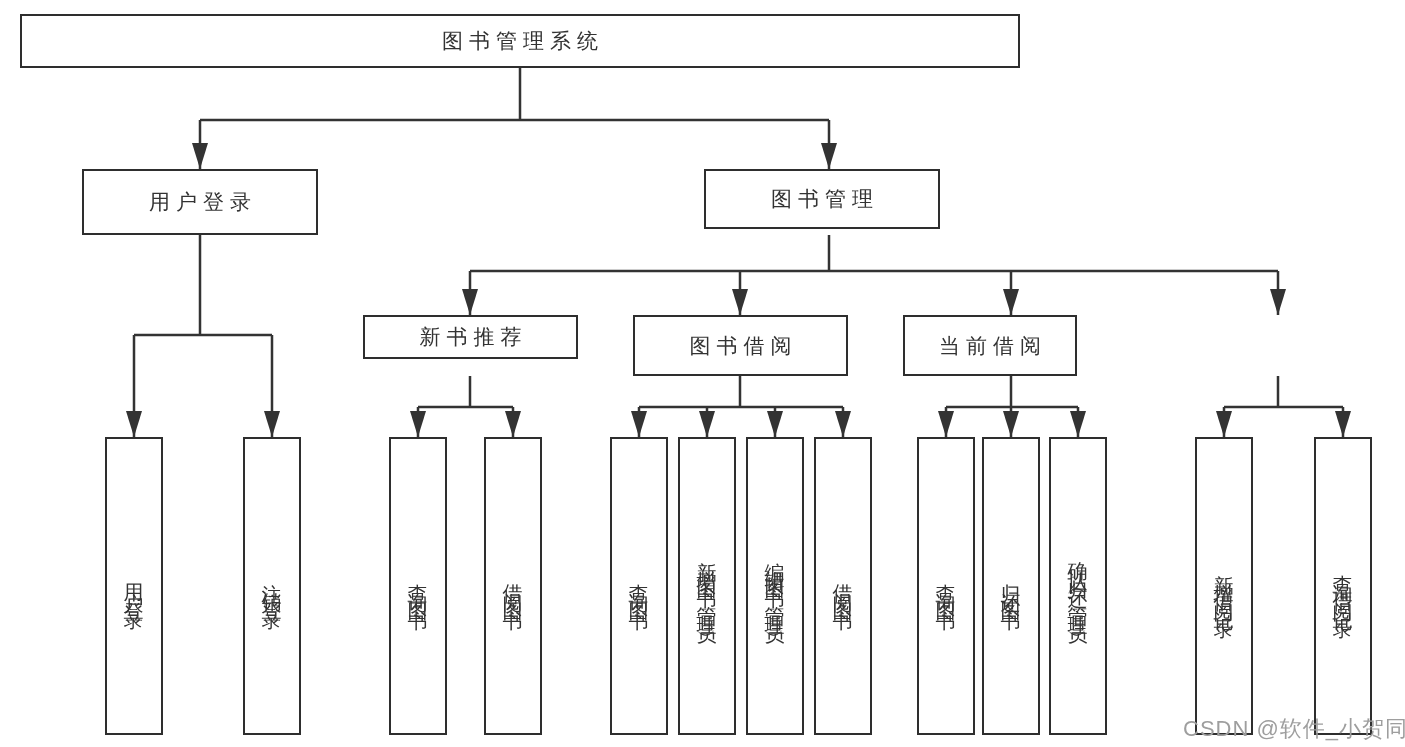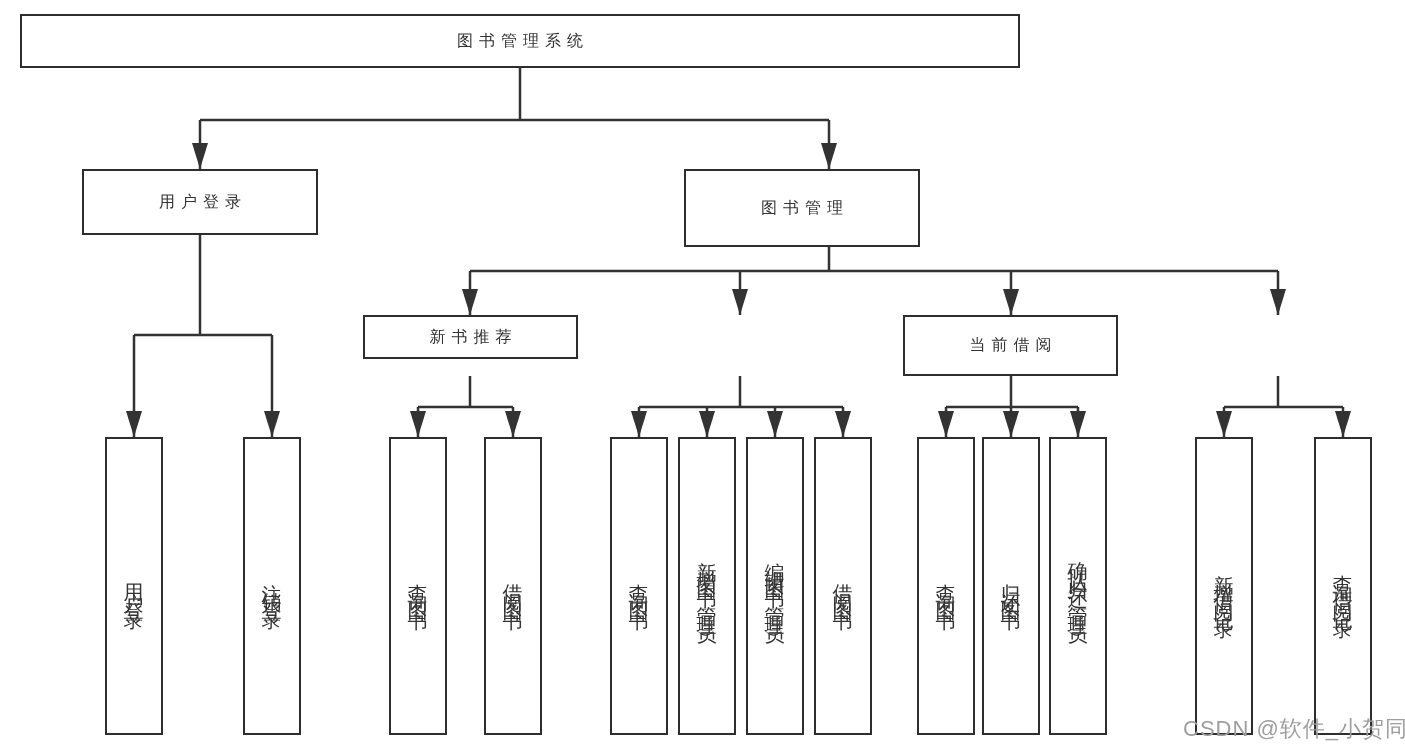--- a/index.html
+++ b/index.html
@@ -21,21 +21,21 @@
     position: absolute;
     box-sizing: border-box;
     background: #ffffff;
     border: 2.5px solid #2e2e2e;
     display: flex;
     align-items: center;
     justify-content: center;
     color: #333333;
   }
   .box.h span {
-    font-size: 16px;
+    font-size: 21px;
     letter-spacing: 6px;
     text-indent: 6px;
     white-space: nowrap;
     font-family: Liberation Mono, monospace;
   }
   .box.v .vtext {
     writing-mode: vertical-rl;
     text-orientation: mixed;
     font-size: 20px;
     letter-spacing: 9px;
@@ -102,28 +102,31 @@
     </g>
   </svg>
 
   <div class="box h" style="left:20px;top:14px;width:1000px;height:54px">
     <span>图书管理系统</span>
   </div>
 
   <div class="box h" style="left:82px;top:169px;width:236px;height:66px">
     <span>用户登录</span>
   </div>
-  <div class="box h" style="left:684px;top:169px;width:236px;height:78px">
+  <div class="box h" style="left:704px;top:169px;width:236px;height:60px">
     <span>图书管理</span>
   </div>
 
   <div class="box h" style="left:363px;top:315px;width:215px;height:44px">
     <span>新书推荐</span>
   </div>
-  <div class="box h" style="left:903px;top:315px;width:215px;height:61px">
+  <div class="box h" style="left:633px;top:315px;width:215px;height:61px">
+    <span>图书借阅</span>
+  </div>
+  <div class="box h" style="left:903px;top:315px;width:174px;height:61px">
     <span>当前借阅</span>
   </div>
 
   <div class="box v" style="left:105px;top:437px;width:58px;height:298px">
     <span class="vtext">用户登录</span>
   </div>
   <div class="box v" style="left:243px;top:437px;width:58px;height:298px">
     <span class="vtext">注销登录</span>
   </div>
 

